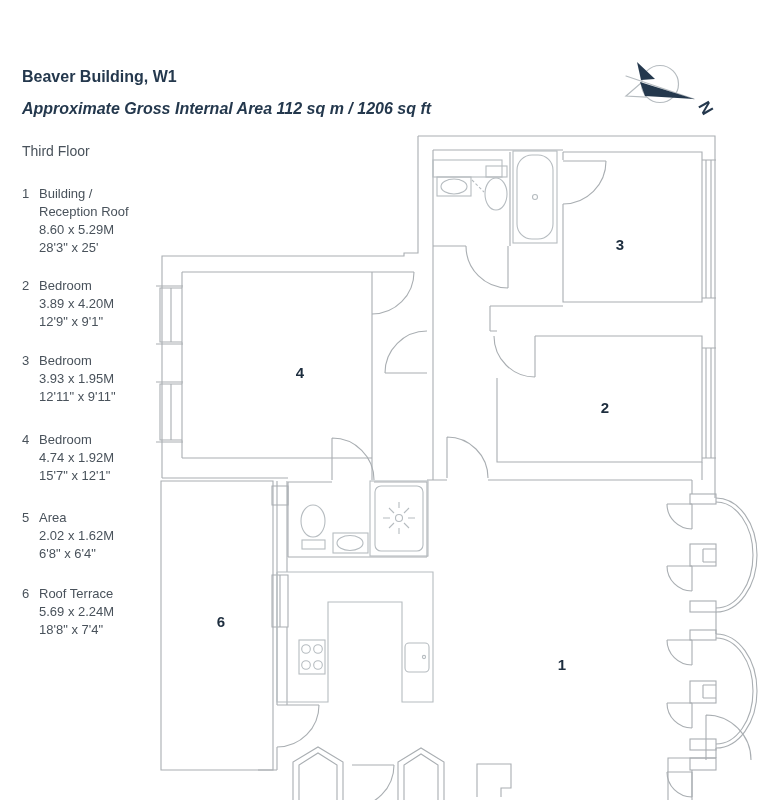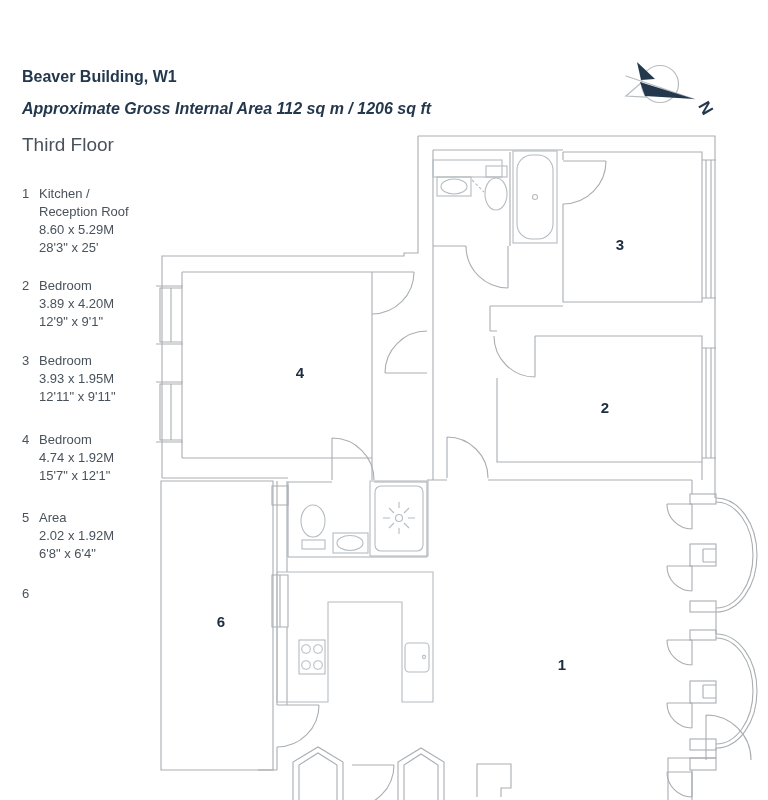--- a/index.html
+++ b/index.html
@@ -11,42 +11,42 @@
     --bg:#ffffff;
   }
   *{margin:0;padding:0;box-sizing:border-box;}
   html,body{width:768px;height:800px;background:var(--bg);overflow:hidden;}
   body{font-family:"Liberation Sans", sans-serif;color:var(--text);position:relative;}
   .page{position:absolute;inset:0;}
   .info{position:absolute;left:22px;top:0;width:210px;}
   .hdr{position:absolute;left:0;font-weight:bold;color:var(--ink);font-size:16px;white-space:nowrap;}
   .hdr.building{top:68px;}
   .hdr.area{top:100px;font-style:italic;}
-  .floor{position:absolute;left:0;top:134px;font-size:19px;color:var(--text);}
+  .floor{position:absolute;left:0;top:143px;font-size:14px;color:var(--text);}
   .room-item{position:absolute;left:0;display:grid;grid-template-columns:17px 1fr;column-gap:0;font-size:13px;line-height:18px;color:var(--text);}
   .room-item .num{grid-row:1;}
   .room-item .lines div:empty{display:none;}
   .plan-svg{position:absolute;left:0;top:0;}
   svg text.rm{font-family:"Liberation Sans",sans-serif;font-size:15px;font-weight:bold;fill:var(--label);}
   svg text.north{font-family:"Liberation Sans",sans-serif;font-size:17px;font-weight:bold;fill:var(--ink);}
 </style>
 </head>
 <body>
 
 <div class="page">
 
   <div class="info">
     <div class="hdr building">Beaver Building, W1</div>
     <div class="hdr area">Approximate Gross Internal Area 112 sq m  /  1206 sq ft</div>
     <div class="floor">Third Floor</div>
 
     <div class="room-item" style="top:185px">
       <div class="num">1</div>
       <div class="lines">
-        <div>Kitchen /</div>
+        <div>Building /</div>
         <div>Reception Roof</div>
         <div>8.60 x 5.29M</div>
         <div>28'3" x 25'</div>
       </div>
     </div>
     <div class="room-item" style="top:277px">
       <div class="num">2</div>
       <div class="lines">
         <div>Bedroom</div>
         <div>3.89 x 4.20M</div>
@@ -66,26 +66,31 @@
       <div class="lines">
         <div>Bedroom</div>
         <div>4.74 x 1.92M</div>
         <div>15'7" x 12'1"</div>
       </div>
     </div>
     <div class="room-item" style="top:509px">
       <div class="num">5</div>
       <div class="lines">
         <div>Area</div>
-        <div>2.02 x 1.92M</div>
+        <div>2.02 x 1.62M</div>
         <div>6'8" x 6'4"</div>
       </div>
     </div>
     <div class="room-item" style="top:585px">
       <div class="num">6</div>
+      <div class="lines">
+        <div>Roof Terrace</div>
+        <div>5.69 x 2.24M</div>
+        <div>18'8" x 7'4"</div>
+      </div>
     </div>
   </div>
 
   <svg class="plan-svg" width="768" height="800" viewBox="0 0 768 800">
 
     <g fill="none" stroke-linecap="round">
       <circle cx="660" cy="84" r="18.5" stroke="var(--fixture)" stroke-width="1.2"></circle>
       <path d="M626,76 L694,99" stroke="var(--fixture)" stroke-width="1.2"></path>
       <path d="M626,96 L641,83 L646,97 Z" stroke="var(--fixture)" stroke-width="1.2"></path>
       <path d="M637,62 L655,79 L641,80 Z" fill="var(--ink)" stroke="none"></path>

